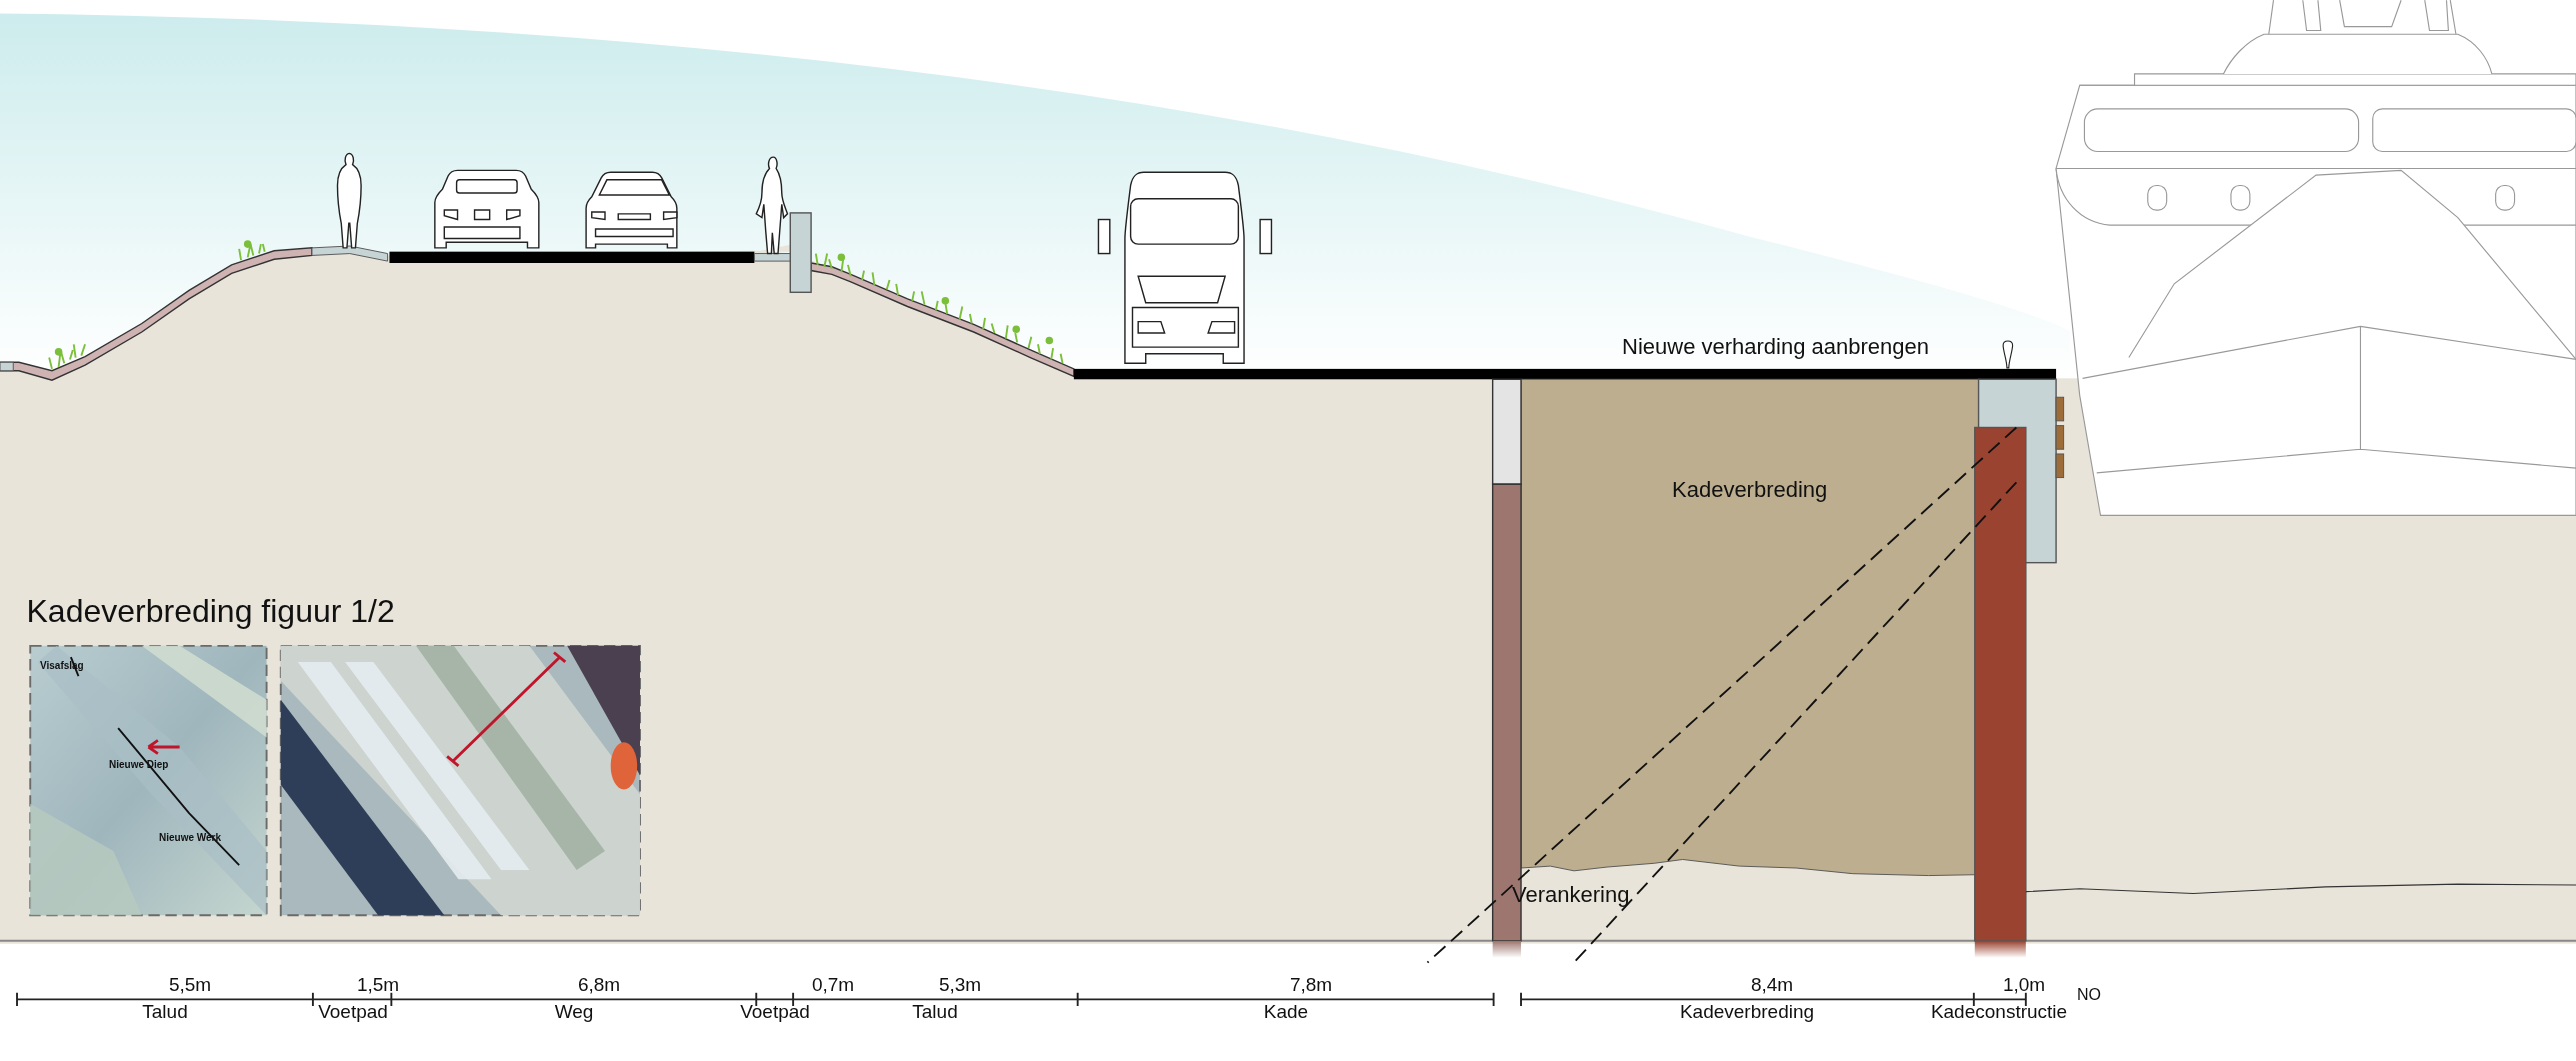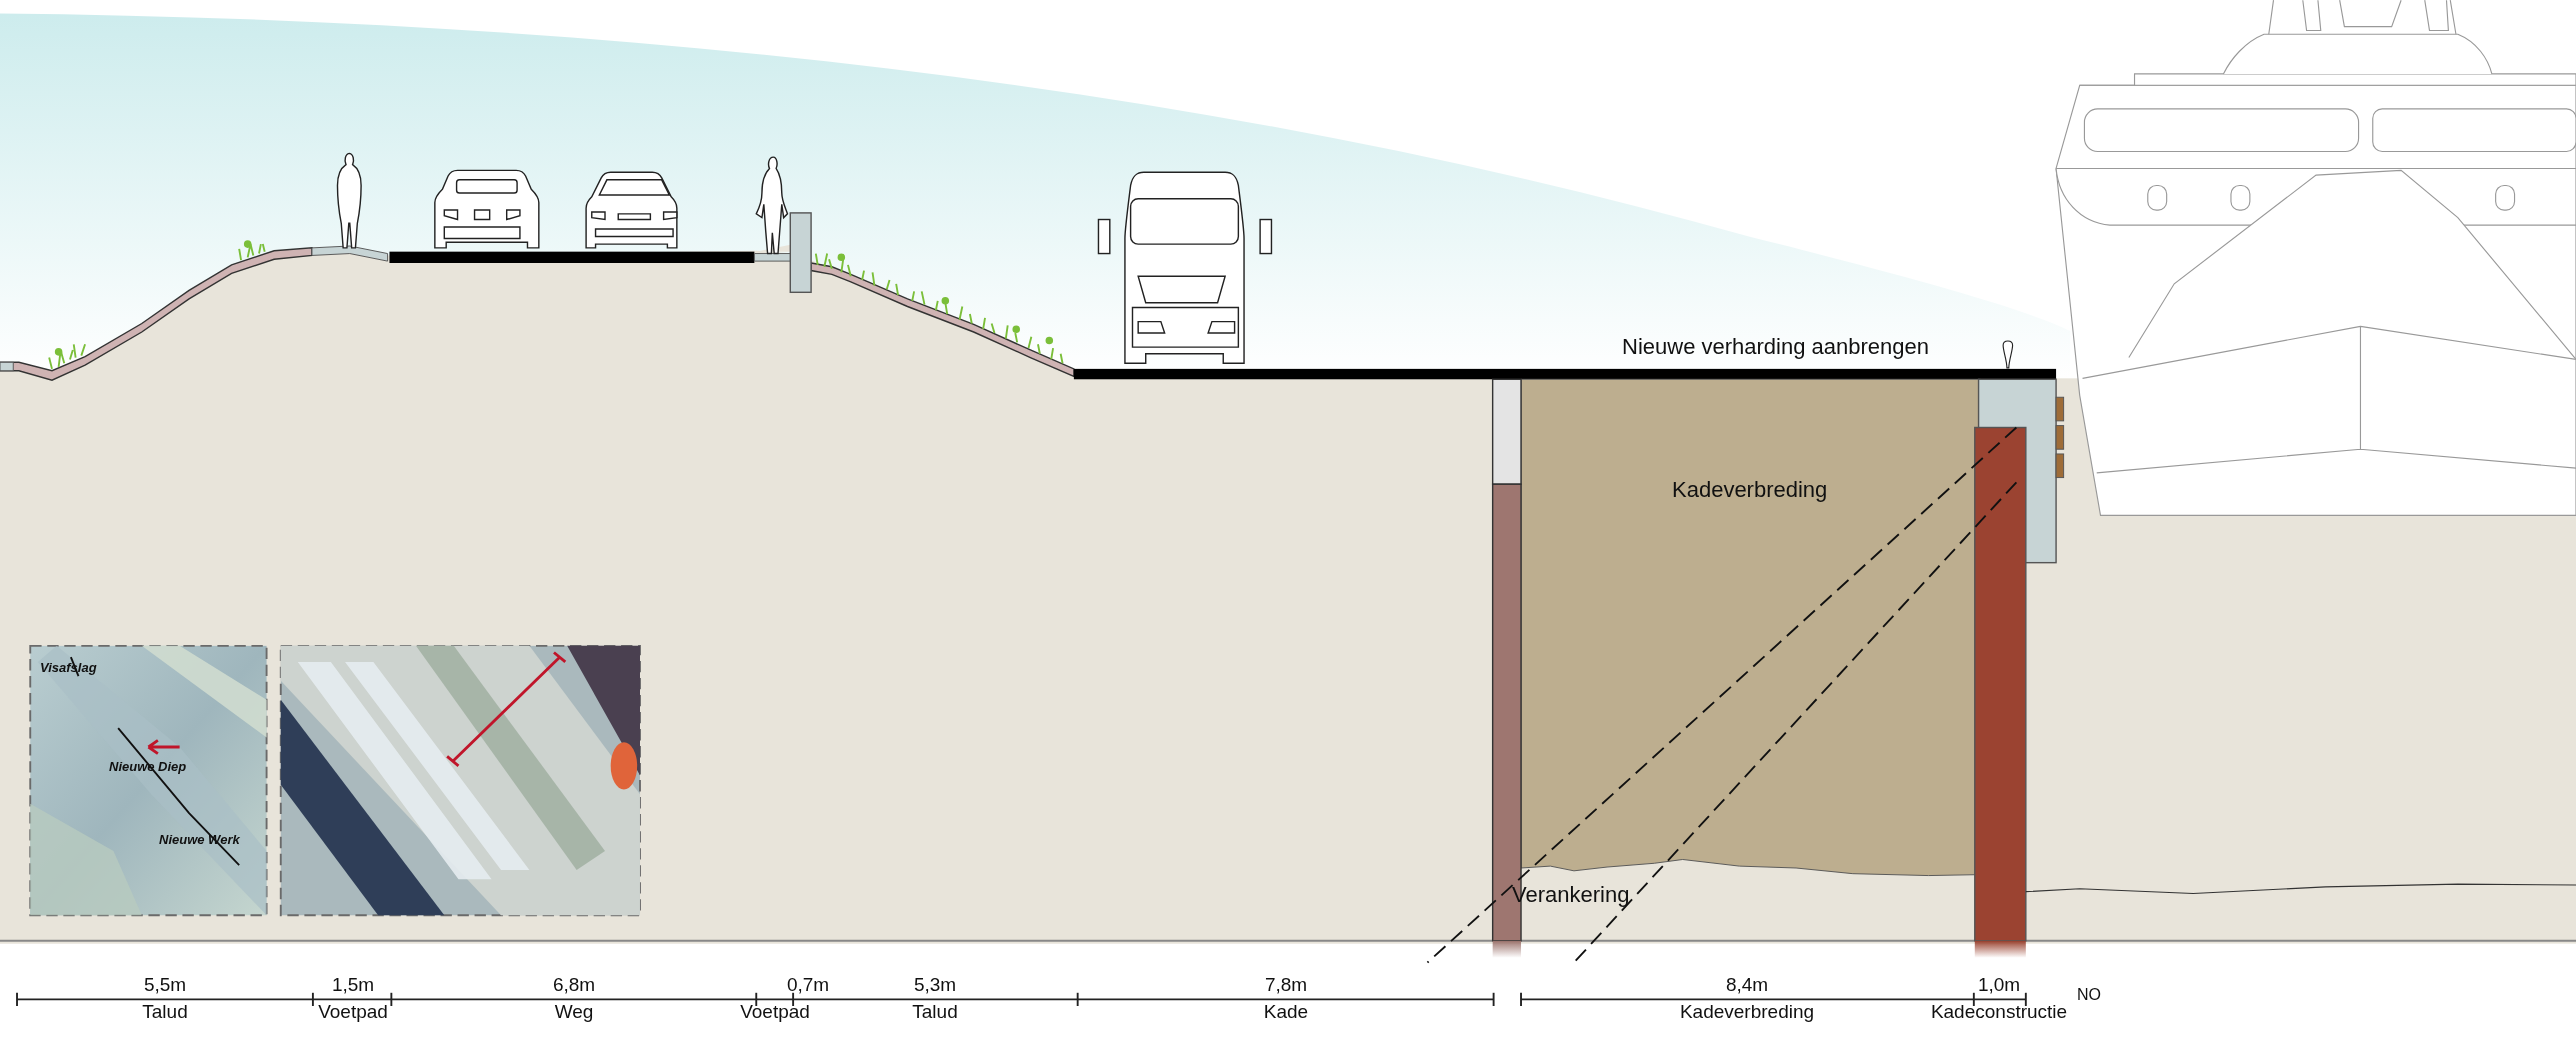--- a/index.html
+++ b/index.html
@@ -2,23 +2,23 @@
 <html style="font-size:15px"><head>
 <meta charset="utf-8">
 <style>
   html, body { margin: 0; padding: 0; background: #ffffff; }
   body { width: 2576px; height: 1062px; position: relative; overflow: hidden;
          font-family: "Liberation Sans", "DejaVu Sans", sans-serif; color: #111; }
   .scene { position: absolute; left: 0; top: 0; width: 2576px; height: 1062px; }
   .lbl { position: absolute; font-family: "Liberation Sans", "DejaVu Sans", sans-serif; color: #111; white-space: nowrap; }
   .title { font-size: 32px; line-height: 42px; }
   .anno { font-size: 22px; line-height: 25.5px; }
-  .dim-val { font-size: 19px; text-align: center; transform: translateX(-50%); }
+  .dim-val { font-size: 19px; text-align: center; transform: translateX(-50%); margin-left: 25px; }
   .dim-name { font-size: 19px; text-align: center; transform: translateX(-50%); }
-  .map-label { position: absolute; font-size: 13px; font-style: italic; font-weight: bold; color: #111; }
+  .map-label { position: absolute; font-size: 10px; font-weight: bold; color: #111; }
 </style>
 </head>
 <body>
 
 <div class="scene">
 <svg width="2576" height="1062" viewBox="0 0 2725 1123" xmlns="http://www.w3.org/2000/svg">
   <defs>
     <linearGradient id="skyG" x1="0" y1="0" x2="0" y2="1">
       <stop offset="0" stop-color="#cdeced"></stop>
       <stop offset="1" stop-color="#ffffff"></stop>
@@ -203,20 +203,21 @@
     <line x1="839" y1="1050" x2="839" y2="1064"></line>
     <line x1="1140" y1="1050" x2="1140" y2="1064"></line>
     <line x1="1580" y1="1050" x2="1580" y2="1064"></line>
     <line x1="1609" y1="1050" x2="1609" y2="1064"></line>
     <line x1="2088" y1="1050" x2="2088" y2="1064"></line>
     <line x1="2143" y1="1050" x2="2143" y2="1064"></line>
   </g>
 </svg>
 
 
+<div class="lbl title" style="left:26.5px; top:590px;">Kadeverbreding figuur 1/2</div>
 
 
 <div class="map-label" style="left:40px; top:660px;">Visafslag</div>
 <div class="map-label" style="left:109px; top:759px;">Nieuwe Diep</div>
 <div class="map-label" style="left:159px; top:832px;">Nieuwe Werk</div>
 
 
 <div class="lbl anno" style="left:1622px; top:334px;">Nieuwe verharding aanbrengen</div>
 <div class="lbl anno" style="left:1672px; top:477px;">Kadeverbreding</div>
 <div class="lbl anno" style="left:1512px; top:882px;">Verankering</div>

